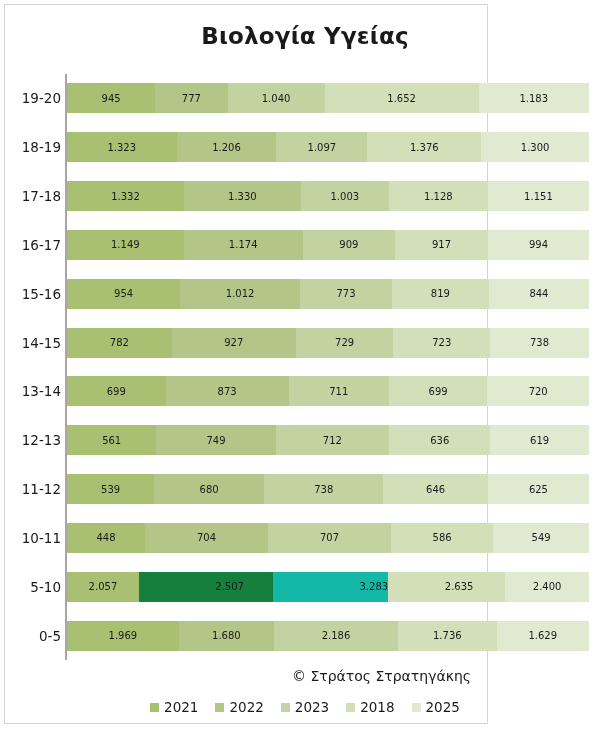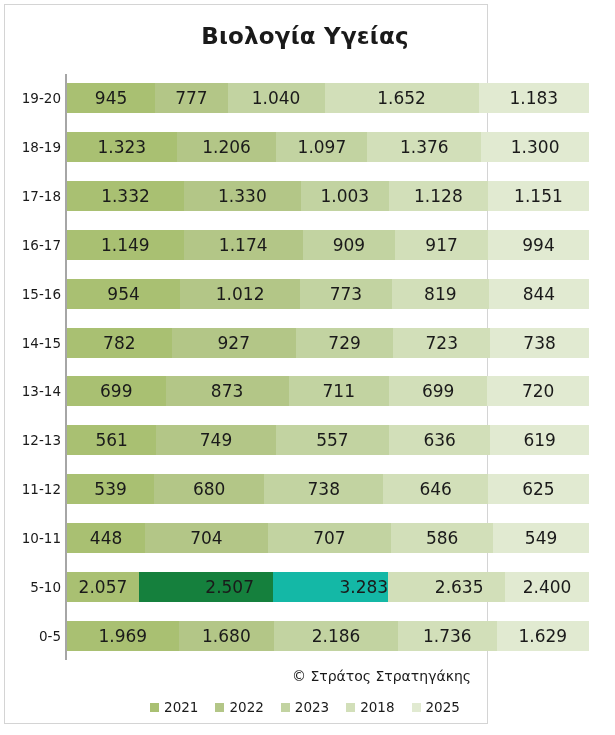--- a/index.html
+++ b/index.html
@@ -47,21 +47,21 @@
     font-size:13.5px;
     color:#1a1a1a;
     line-height:30px;
     font-family:"DejaVu Sans","Liberation Sans",sans-serif;
   }
   .seg{
     height:30px;
     display:flex;
     align-items:center;
     justify-content:center;
-    font-size:17px;
+    font-size:10px;
     color:#1a1a1a;
     overflow:hidden;
     white-space:nowrap;
     font-family:"DejaVu Sans","Liberation Sans",sans-serif;
   }
   #credit{
     position:absolute;
     right:16px;top:663px;
     font-size:14px;color:#1a1a1a;
     font-family:"DejaVu Sans","Liberation Sans",sans-serif;
@@ -215,21 +215,21 @@
         </div>
         <div class="bar-row" style="top: 351.25px;">
           <div class="cat-label">12-13</div>
           <div class="seg" style="background: rgb(169, 192, 114); width: 17.1193%;">
             <span>561</span>
           </div>
           <div class="seg" style="background: rgb(179, 198, 135); width: 22.8563%;">
             <span>749</span>
           </div>
           <div class="seg" style="background: rgb(194, 211, 161); width: 21.7272%;">
-            <span>557</span>
+            <span>712</span>
           </div>
           <div class="seg" style="background: rgb(210, 223, 185); width: 19.408%;">
             <span>636</span>
           </div>
           <div class="seg" style="background: rgb(225, 234, 209); width: 18.8892%;">
             <span>619</span>
           </div>
         </div>
         <div class="bar-row" style="top: 400.083px; border-radius: 8px;">
           <div class="cat-label">11-12</div>

